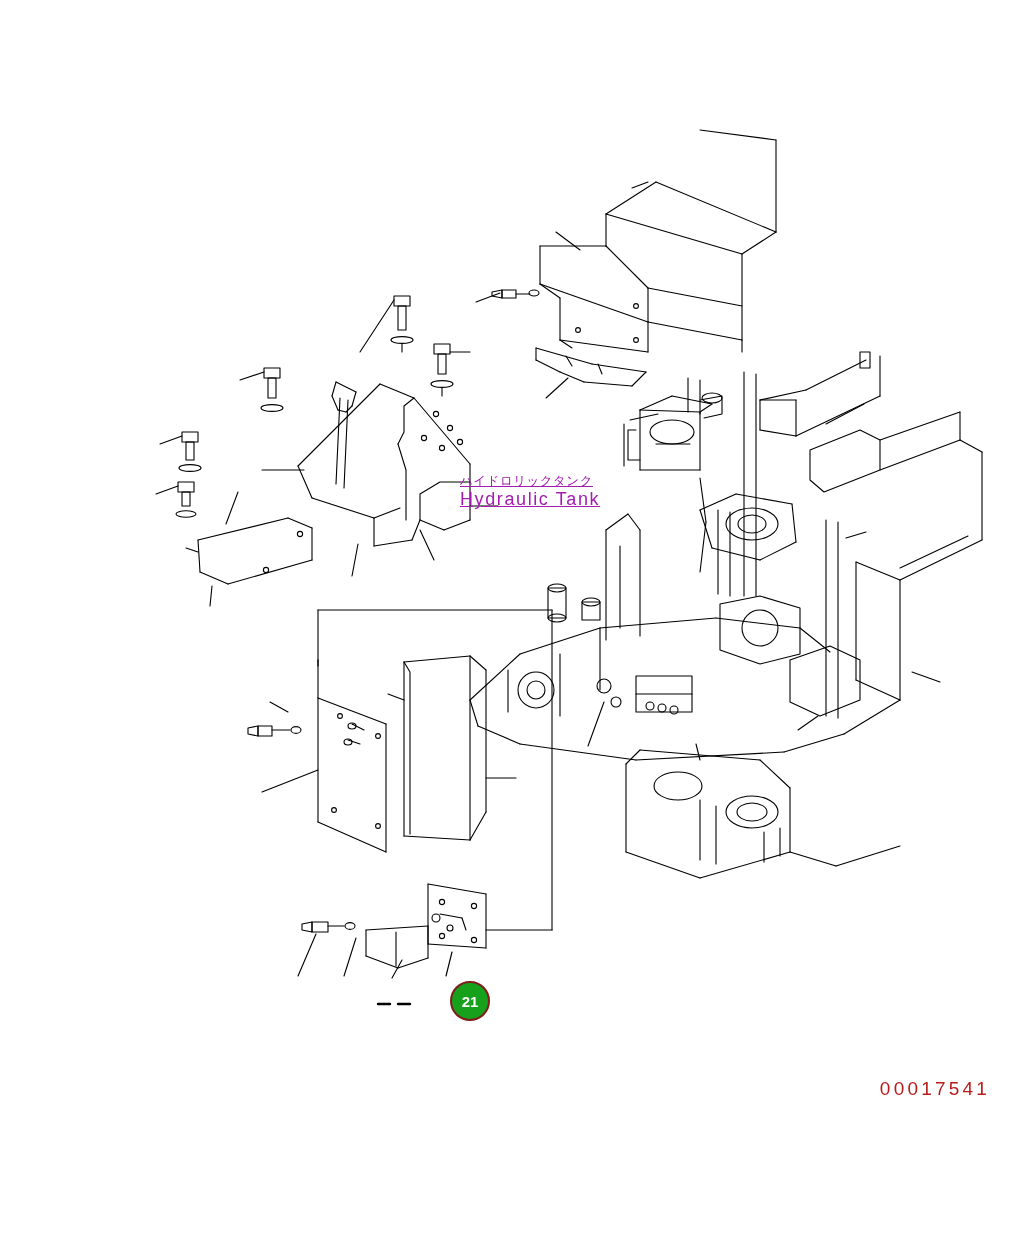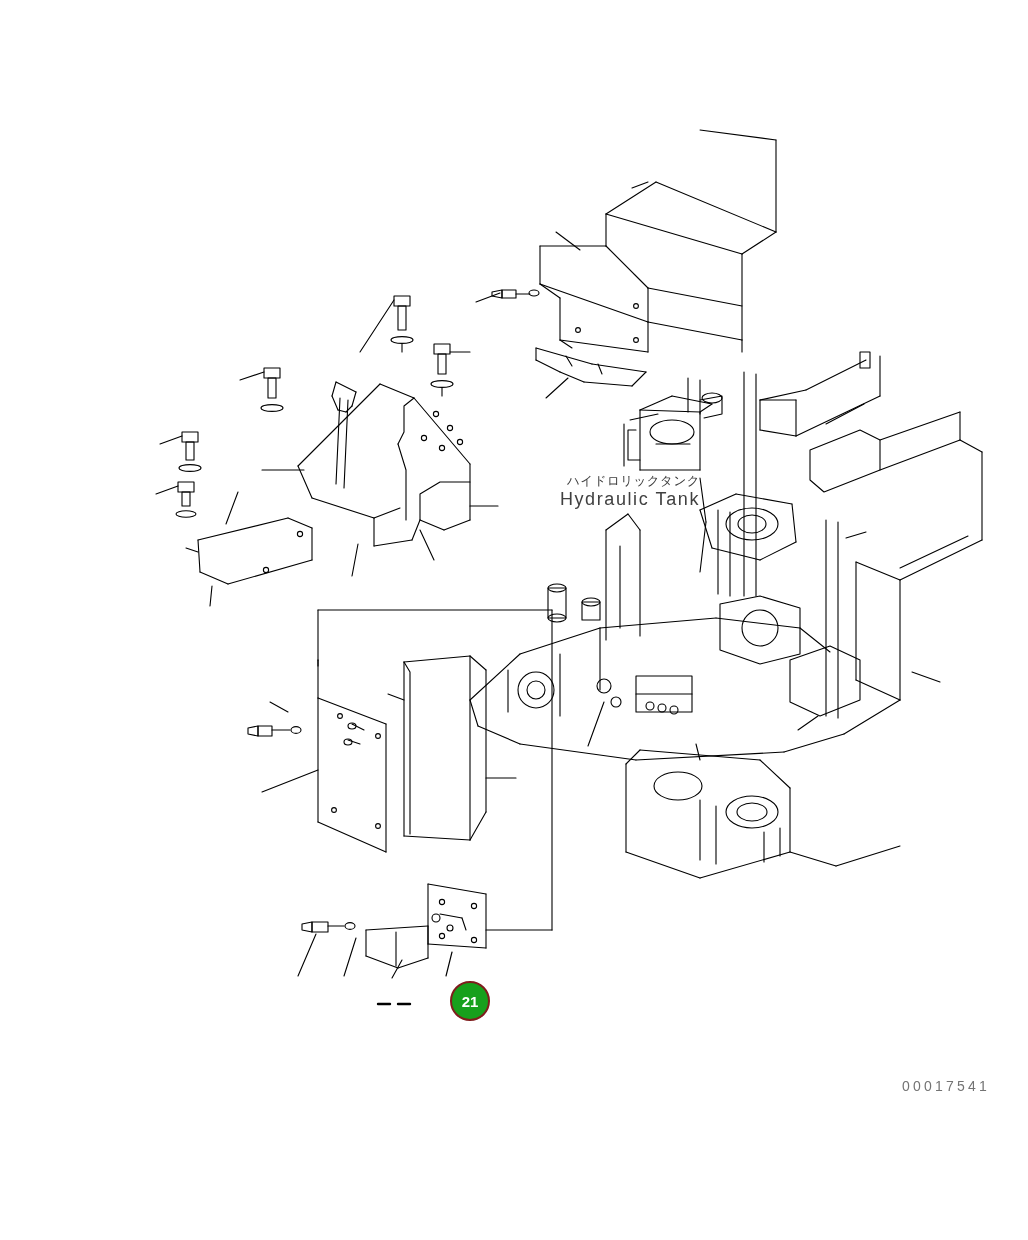--- a/index.html
+++ b/index.html
@@ -15,25 +15,26 @@
     overflow: hidden;
   }
   #diagram-root {
     position: absolute;
     left: 0; top: 0;
     width: 1028px;
     height: 1240px;
   }
   .label {
     position: absolute;
-    text-align: right;
-    color: #404040;
+    text-align: left;
+    color: #a21caf;
     line-height: 1.22;
     white-space: nowrap;
     pointer-events: none;
+    text-decoration: underline;
   }
   .label .jp {
     display: block;
     font-size: 12.5px;
     letter-spacing: 0.5px;
   }
   .label .en {
     display: block;
     font-size: 18px;
     letter-spacing: 1.6px;
@@ -45,23 +46,23 @@
   }
   #label-revolving-frame {
     left: 566px;
     top: 868px;
     width: 240px;
   }
   #drawing-number {
     position: absolute;
     right: 38px;
     top: 1078px;
-    font-size: 14px;
+    font-size: 19px;
     letter-spacing: 3.2px;
-    color: #737373;
+    color: #b91c1c;
     white-space: nowrap;
   }
   #callout-21 {
     position: absolute;
     left: 450px;
     top: 981px;
     width: 40px;
     height: 40px;
     border-radius: 50%;
     background: #17a01c;

